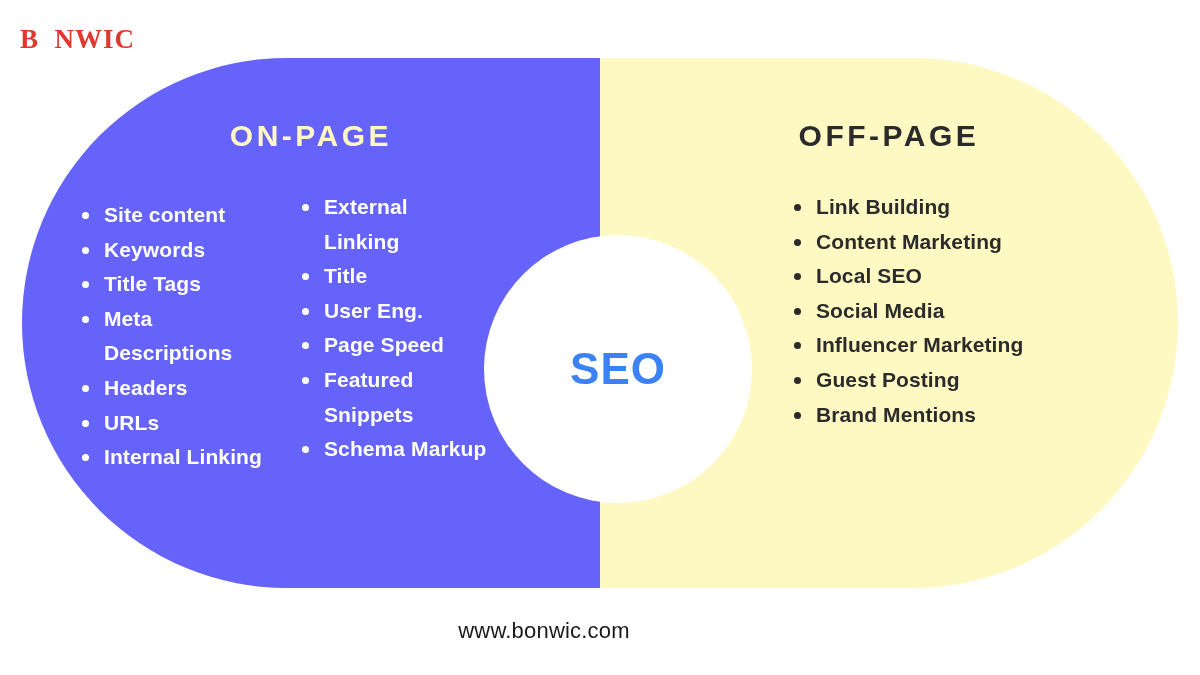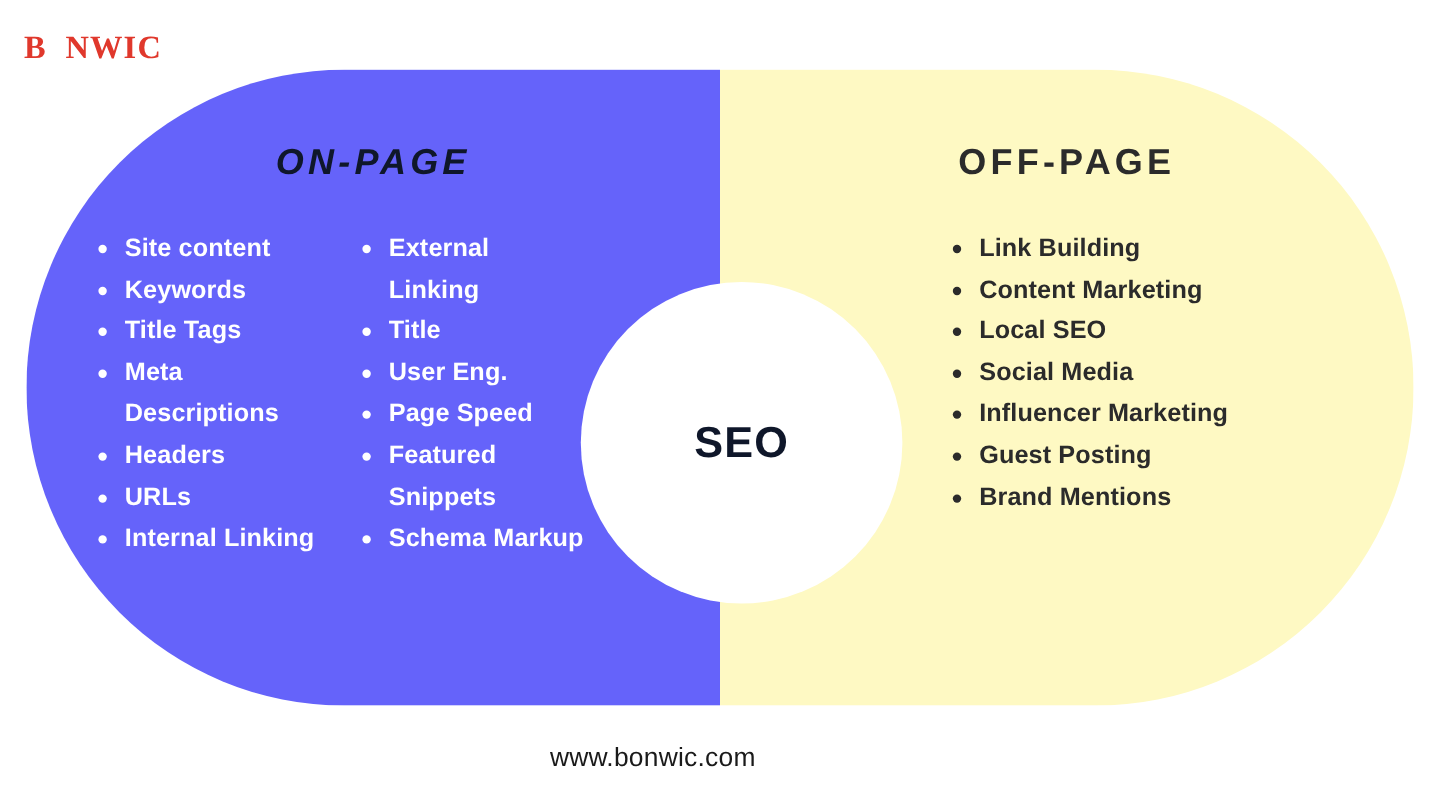--- a/index.html
+++ b/index.html
@@ -59,21 +59,21 @@
   .section-heading {
     position: absolute;
     top: 60px;
     width: 100%;
     text-align: center;
     font-size: 30px;
     font-weight: bold;
     letter-spacing: 3.5px;
     line-height: 36px;
   }
-  #on-page-heading { color: #0f172a; font-style: italic; }
+  #on-page-heading { color: #fef9c3; }
   #off-page-heading { color: #2b2b2b; }
 
   
   .columns {
     position: absolute;
     top: 132px;
     display: flex;
   }
   #on-page-columns {
     left: 56px;
@@ -102,41 +102,41 @@
     left: 4px;
     top: 14px;
     width: 7px;
     height: 7px;
     border-radius: 50%;
     background: currentColor;
   }
   .list-light { color: #ffffff; }
   .list-dark  { color: #2b2b2b; }
 
-  #on-page-col-1 { width: 196px; }
+  #on-page-col-1 { width: 196px; margin-top: 8px; }
   #on-page-col-2 { width: 190px; }
   #off-page-col-1 { width: 260px; }
 
   
   #seo-circle {
     position: absolute;
     left: 462px;
     top: 177px;
     width: 268px;
     height: 268px;
     border-radius: 50%;
     background: #ffffff;
     display: flex;
     align-items: center;
     justify-content: center;
   }
   #seo-circle-label {
-    font-size: 36px;
-    font-weight: bold;
-    color: #0f172a;
+    font-size: 44px;
+    font-weight: bold;
+    color: #3b82f6;
     letter-spacing: 1px;
   }
 
   
   #site-url {
     position: absolute;
     left: 0;
     top: 618px;
     width: 1088px;
     text-align: center;

